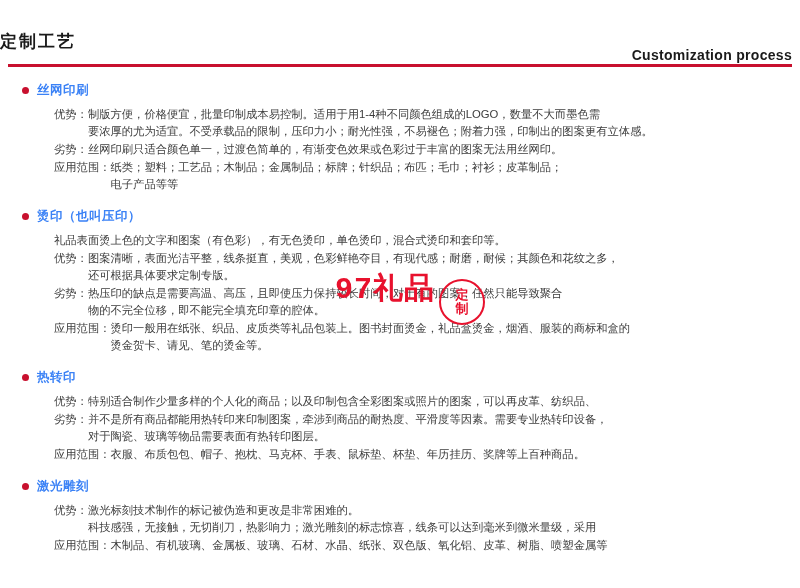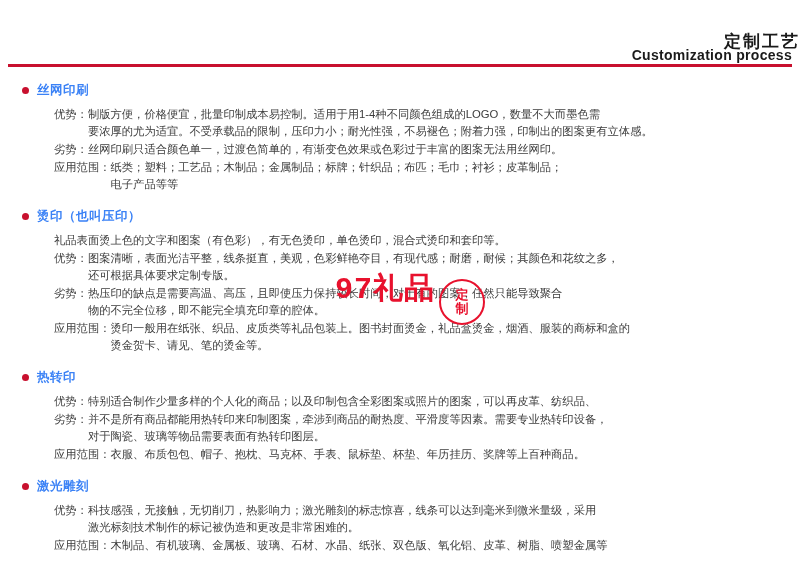--- a/index.html
+++ b/index.html
@@ -24,21 +24,21 @@
   
   .header {
     position: relative;
     height: 68px;
   }
   .header-title {
     position: absolute;
     left: 0;
     right: 0;
     top: 30px;
-    text-align: right;
+    text-align: left;
     font-size: 17px;
     font-weight: bold;
     color: #1a1a1a;
     letter-spacing: 2px;
   }
   .header-sub {
     position: absolute;
     right: 8px;
     top: 47px;
     font-size: 14px;
@@ -245,22 +245,22 @@
 
     <div class="section">
       <div class="sec-head">
         <span class="bullet"></span>
         <span class="sec-title">激光雕刻</span>
       </div>
       <div class="rows">
         <div class="row">
           <span class="row-label">优势：</span>
           <span class="row-body">
+            <p>激光标刻技术制作的标记被伪造和更改是非常困难的。</p>
             <p>科技感强，无接触，无切削刀，热影响力；激光雕刻的标志惊喜，线条可以达到毫米到微米量级，采用</p>
-            <p>激光标刻技术制作的标记被伪造和更改是非常困难的。</p>
           </span>
         </div>
         <div class="row">
           <span class="row-label">应用范围：</span>
           <span class="row-body">
             <p>木制品、有机玻璃、金属板、玻璃、石材、水晶、纸张、双色版、氧化铝、皮革、树脂、喷塑金属等</p>
           </span>
         </div>
       </div>
     </div>

